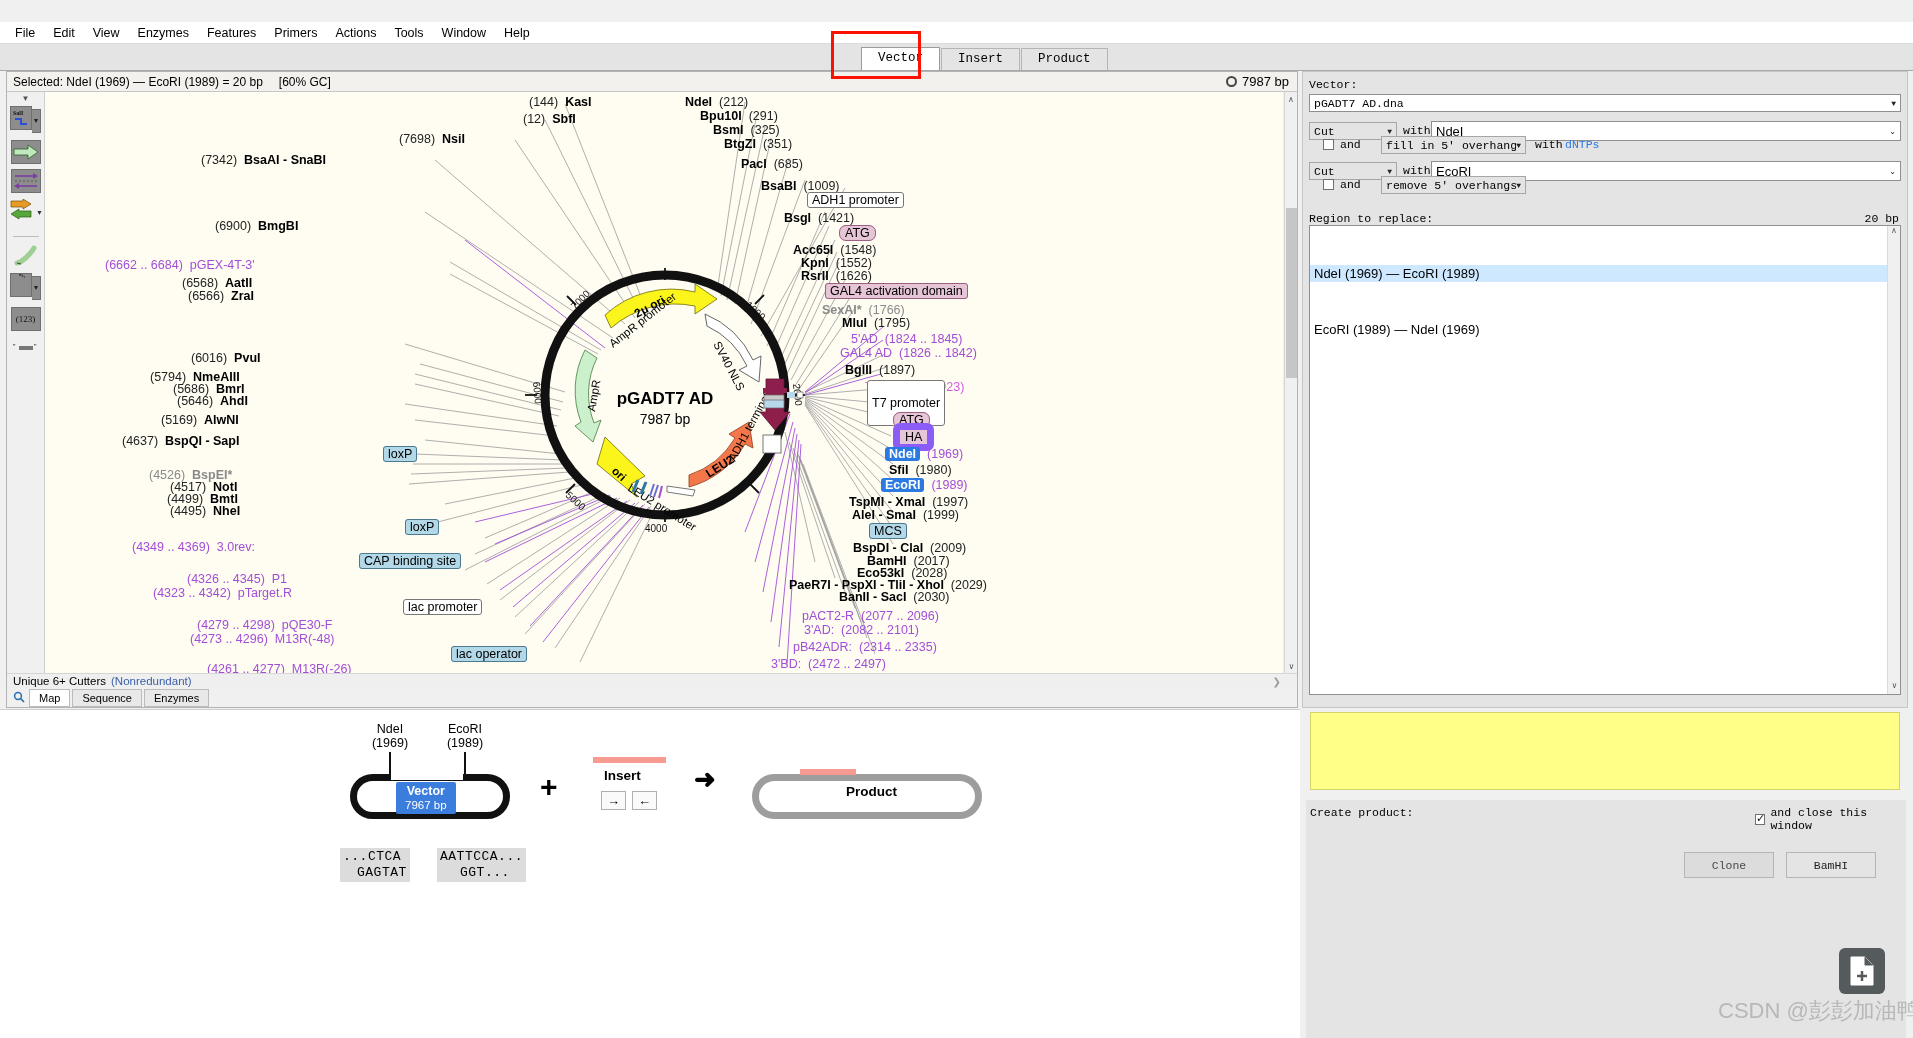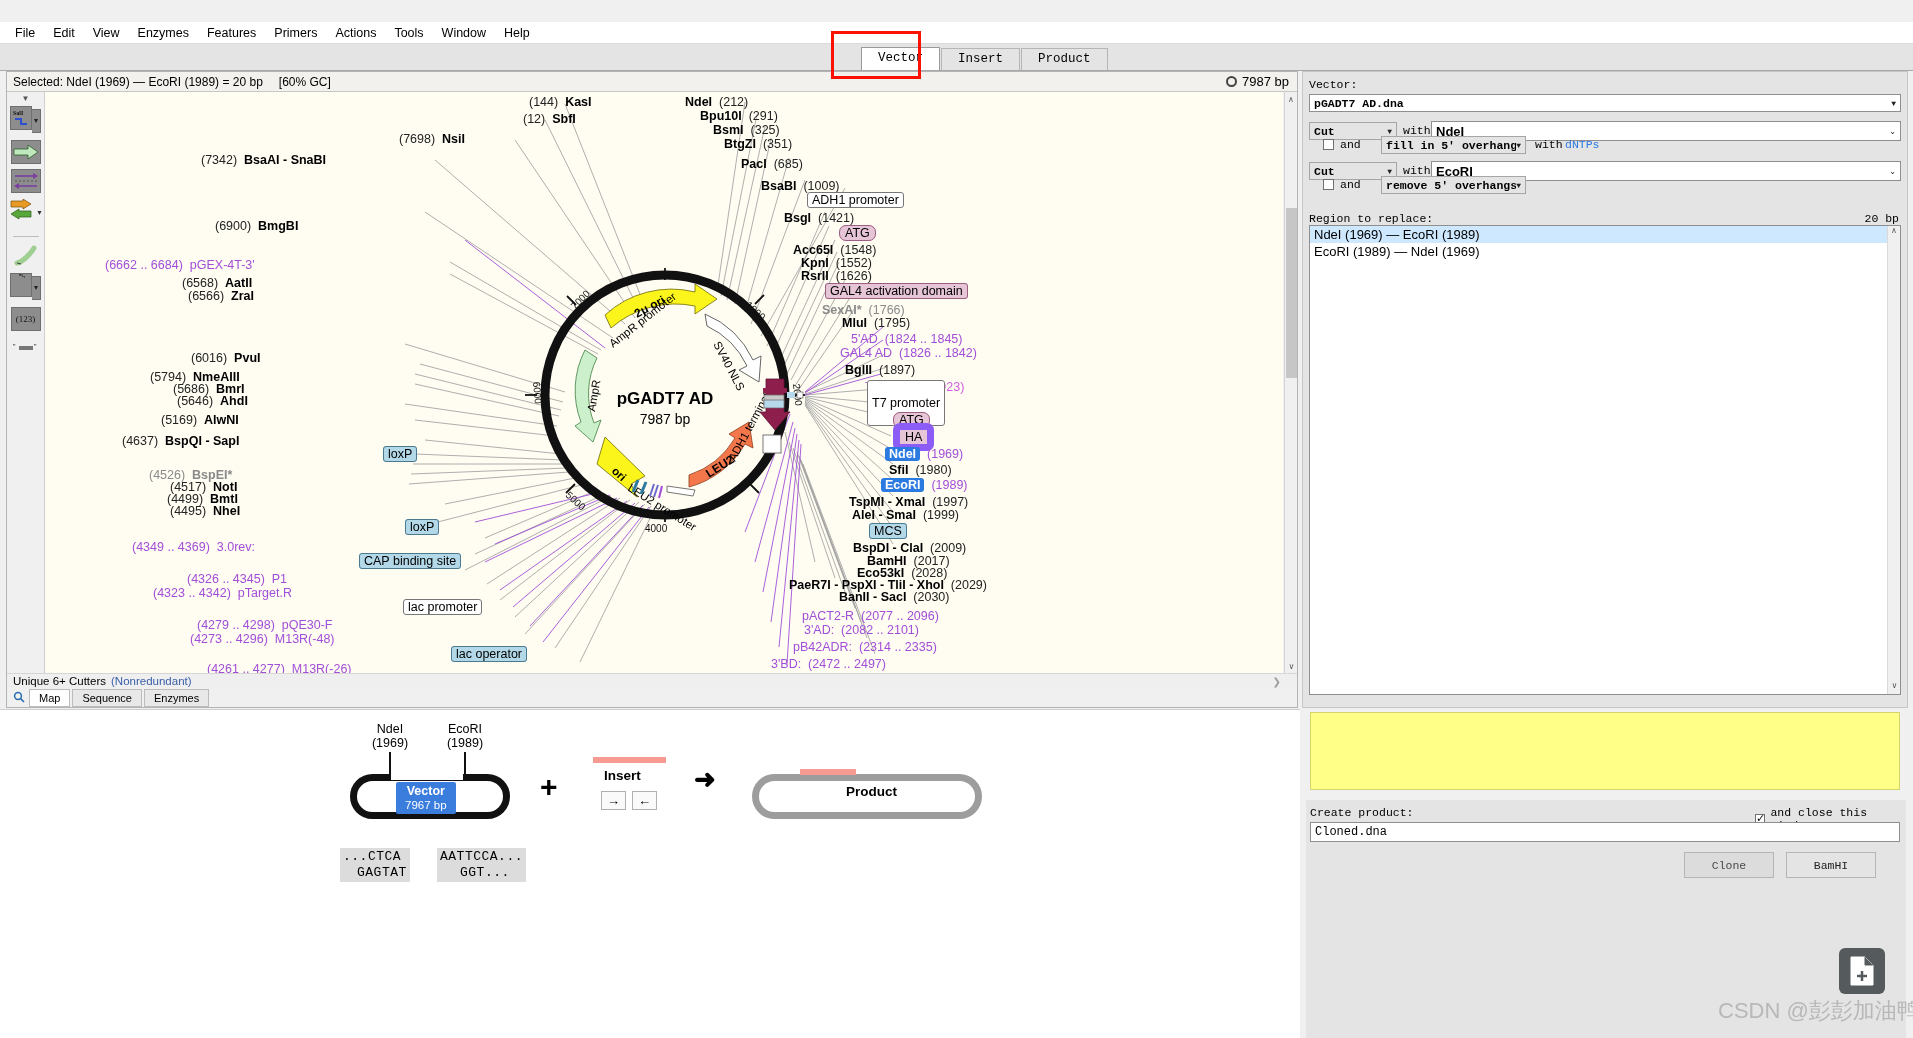--- a/index.html
+++ b/index.html
@@ -115,34 +115,34 @@
     position: absolute; left: 1302px; top: 71px; width: 606px; height: 637px;
     background: #e4e4e4; border: 1px solid #c6c6c6;
   }
   .rp-label { font-family: "Liberation Mono", monospace; font-size: 11.5px; }
   .rp-row { display: flex; align-items: center; }
   .combo {
     background: #fff; border: 1px solid #8f8f8f; height: 18px; font-size: 11.5px;
     display: flex; align-items: center; padding: 0 4px; position: relative;
     font-family: "Liberation Mono", monospace;
   }
-  .combo .cv { flex: 1; overflow: hidden; white-space: nowrap; font-weight: bold; }
+  .combo .cv { flex: 1; overflow: hidden; white-space: nowrap; }
   .combo .cb { font-size: 8px; color: #222; }
   .combo.gray { background: #e4e4e4; border: 1px solid #a6a6a6; }
   .combo.big { height: 20px; font-size: 13px; font-family: "Liberation Sans", sans-serif; }
   .cbx { width: 11px; height: 11px; border: 1px solid #707070; background: #fff; display: inline-block;
          position: relative; }
   .cbx.checked::after {
     content: "✓"; position: absolute; left: 0px; top: -3px; font-size: 11px; color: #111;
   }
   .listbox {
     background: #fff; border: 1px solid #8f8f8f; position: absolute;
     overflow: hidden;
   }
-  .lrow { font-size: 13px; padding: 1px 4px; white-space: nowrap; }
+  .lrow { font-size: 13px; padding: 1px 4px; white-space: nowrap; margin-top: 39px; }
   .lrow.sel { background: #cde8ff; }
   .lscroll { position: absolute; right: 0; top: 0; bottom: 0; width: 13px; background: #f0f0f0;
              border-left: 1px solid #dadada; }
   .lscroll .a { height: 13px; text-align: center; font-size: 8px; color: #555; }
   .lscroll .a.bot { position: absolute; bottom: 0; width: 13px; }
   .yellowbox { position: absolute; background: #ffff88; border: 1px solid #d4d46e; }
 
   
   .bottompanel {
     position: absolute; left: 0; top: 709px; width: 1300px; height: 329px; background: #fff;
@@ -623,22 +623,20 @@
   </div>
 
   <div class="yellowbox" style="left:1310px;top:712px;width:590px;height:78px;"></div>
 
   <div style="position:absolute;left:1306px;top:800px;width:600px;height:238px;background:#e4e4e4;">
     <div class="rp-label" style="position:absolute;left:4px;top:6px">Create product:</div>
     <div style="position:absolute;left:449px;top:6px;display:flex;align-items:center;gap:5px">
       <span class="cbx checked"></span>
       <span class="rp-label">and close this window</span>
     </div>
-    <div style="position:absolute;left:4px;top:22px;width:590px;height:20px;background:#fff;border:1px solid #8f8f8f;
-                font-family:'Liberation Mono',monospace;font-size:12px;padding:2px 4px;">Cloned.dna</div>
 
     <div style="position:absolute;left:378px;top:52px;width:90px;height:26px;background:#dcdcdc;border:1px solid #b5b5b5;
                 display:flex;align-items:center;justify-content:center;font-family:'Liberation Mono',monospace;
                 font-size:11.5px;color:#4a4a4a;">Clone</div>
     <div style="position:absolute;left:480px;top:52px;width:90px;height:26px;background:#e4e4e4;border:1px solid #b5b5b5;
                 display:flex;align-items:center;justify-content:center;font-family:'Liberation Mono',monospace;
                 font-size:11.5px;color:#222;">BamHI</div>
   </div>
 
   <div class="floatbtn" style="left:1839px;top:948px">

